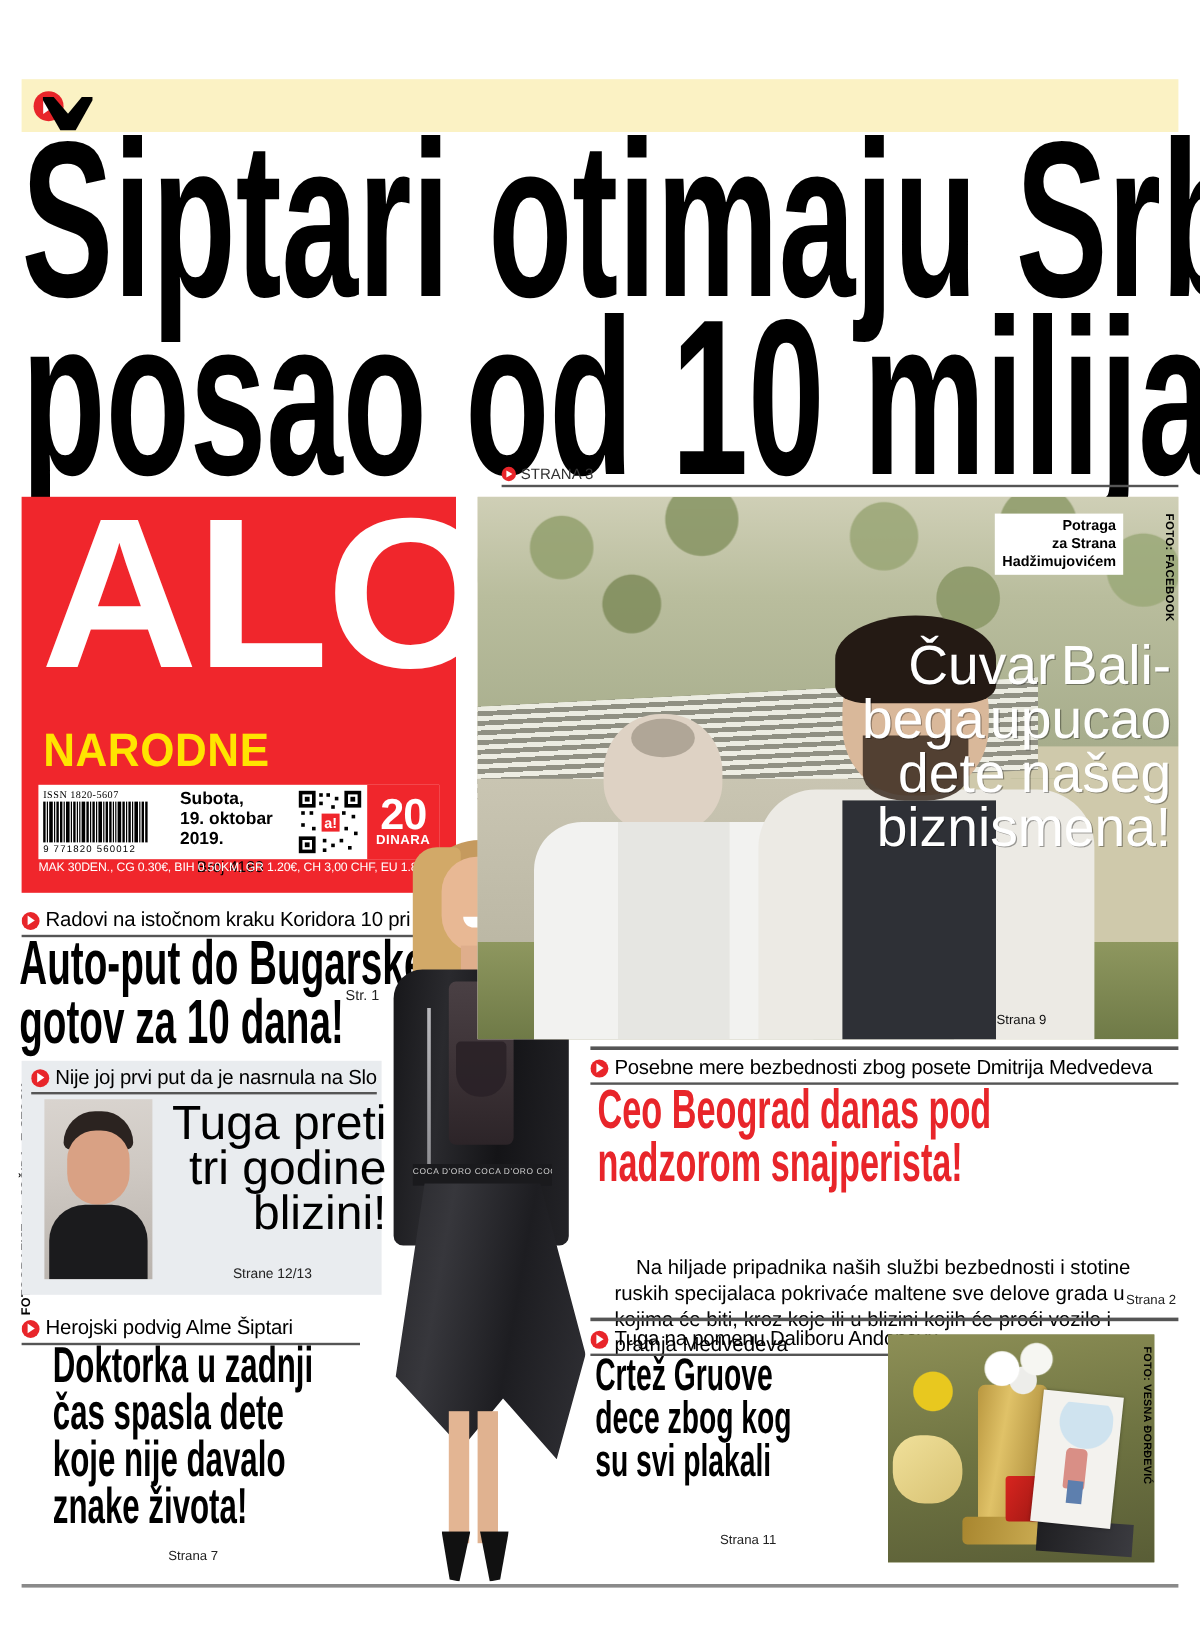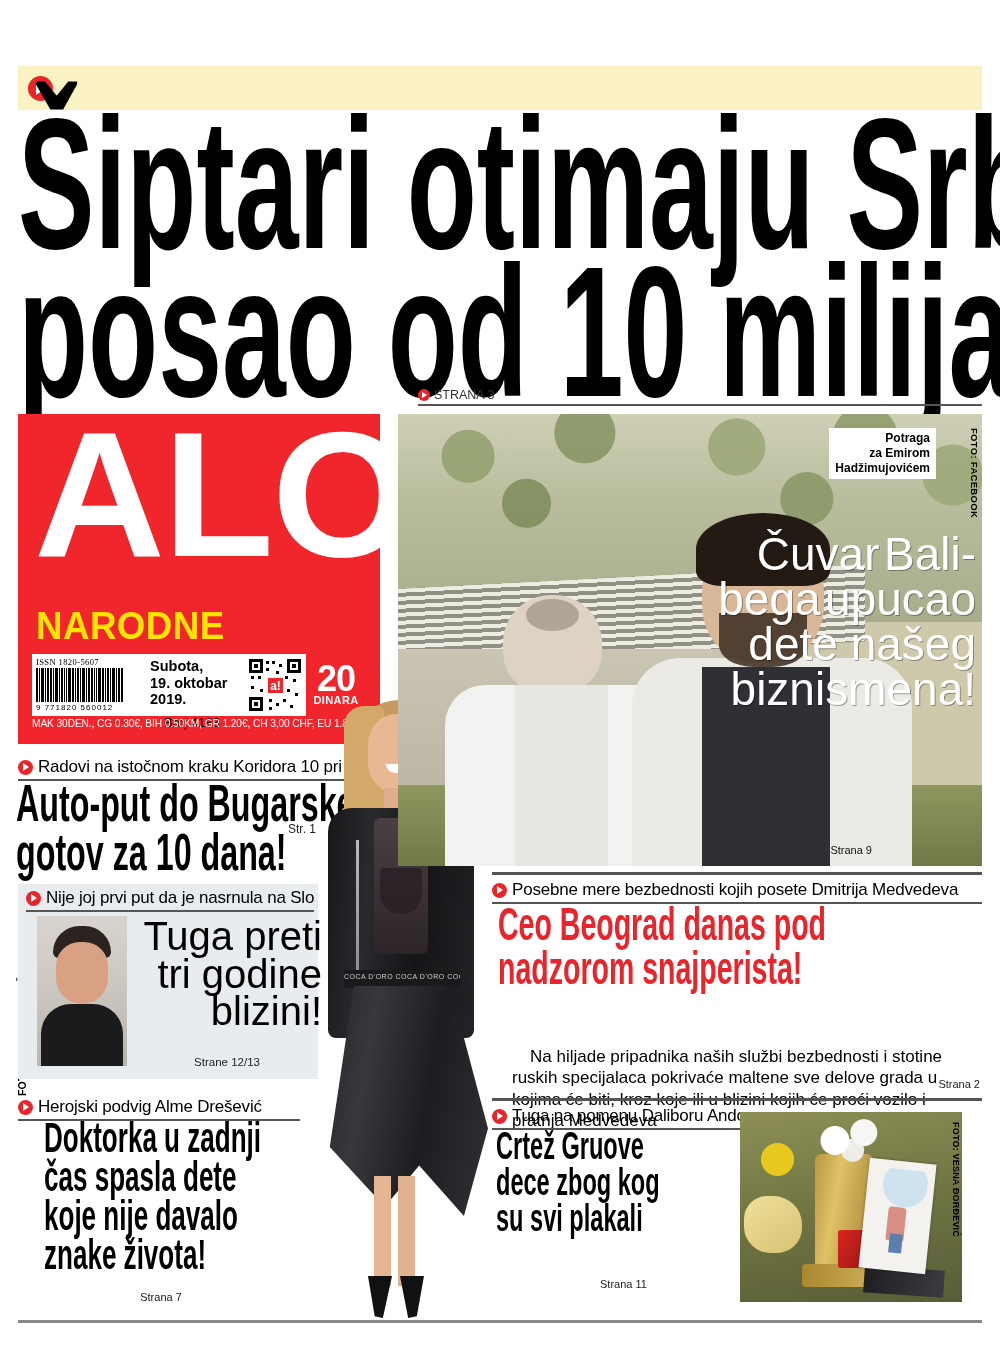--- a/index.html
+++ b/index.html
@@ -484,21 +484,21 @@
 </div>
 <div id="h2">
   <span class="hl">Tuga preti</span>
   <span class="hl">tri godine</span>
   <span class="hl">blizini!</span>
 </div>
 <div id="h2str" class="pgref">Strane 12/13</div>
 
 <div id="k3" class="kicker">
   <span class="bullet"></span>
-  <span>Herojski podvig Alme Drešević</span>
+  <span>Herojski podvig Alme Šiptari</span>
 </div>
 <div id="h3">
   <span class="hl cond">Doktorka u zadnji</span>
   <span class="hl cond">čas spasla dete</span>
   <span class="hl cond">koje nije davalo</span>
   <span class="hl cond">znake života!</span>
 </div>
 <div id="h3str" class="pgref">Strana 7</div>
 
 <div id="woman">
@@ -532,39 +532,39 @@
   <span id="bp-m1-body"></span>
   <span id="bp-m1-shirt"></span>
   <span id="bp-m2-body"></span>
   <span id="bp-m2-vest"></span>
   <span id="bp-m2-head"></span>
   <span id="bp-m2-hair"></span>
   <span id="bp-m2-beard"></span>
 
   <div id="bp-cap">
     <div>Potraga</div>
-    <div>za Emirom</div>
+    <div>za Strana</div>
     <div>Hadžimujovićem</div>
   </div>
   <div id="bp-credit">FOTO: FACEBOOK</div>
 
   <div id="h4">
     <span class="hl">Čuvar</span>
     <span class="hl">Bali-bega</span>
     <span class="hl">upucao</span>
     <span class="hl">dete našeg</span>
     <span class="hl">biznismena!</span>
   </div>
   <div id="h4str">Strana 9</div>
 </div>
 
 <div id="rule4"></div>
 <div id="k5" class="kicker">
   <span class="bullet"></span>
-  <span>Posebne mere bezbednosti kojih posete Dmitrija Medvedeva</span>
+  <span>Posebne mere bezbednosti zbog posete Dmitrija Medvedeva</span>
 </div>
 <div id="h5">
   <span class="hl cond">Ceo Beograd danas pod</span>
   <span class="hl cond">nadzorom snajperista!</span>
 </div>
 <div id="body5">Na hiljade pripadnika naših službi bezbednosti i stotine ruskih specijalaca pokrivaće maltene sve delove grada u kojima će biti, kroz koje ili u blizini kojih će proći vozilo i pratnja Medvedeva</div>
 <div id="h5str" class="pgref">Strana 2</div>
 
 <div id="rule6"></div>
 <div id="k6" class="kicker">

